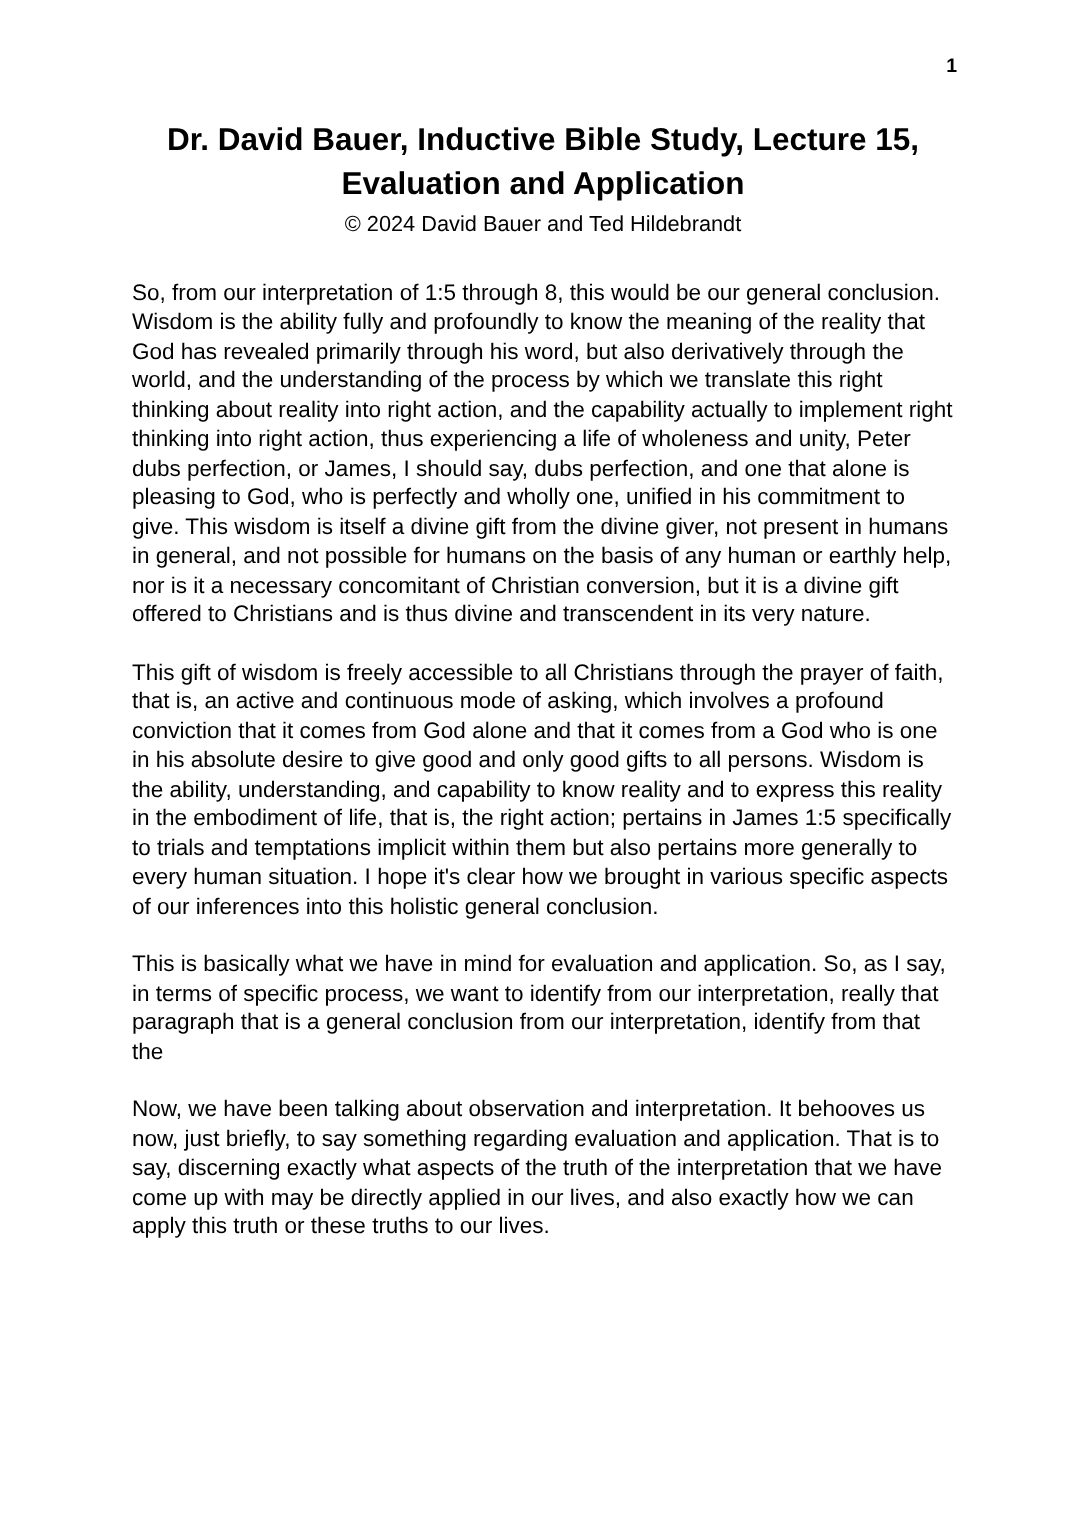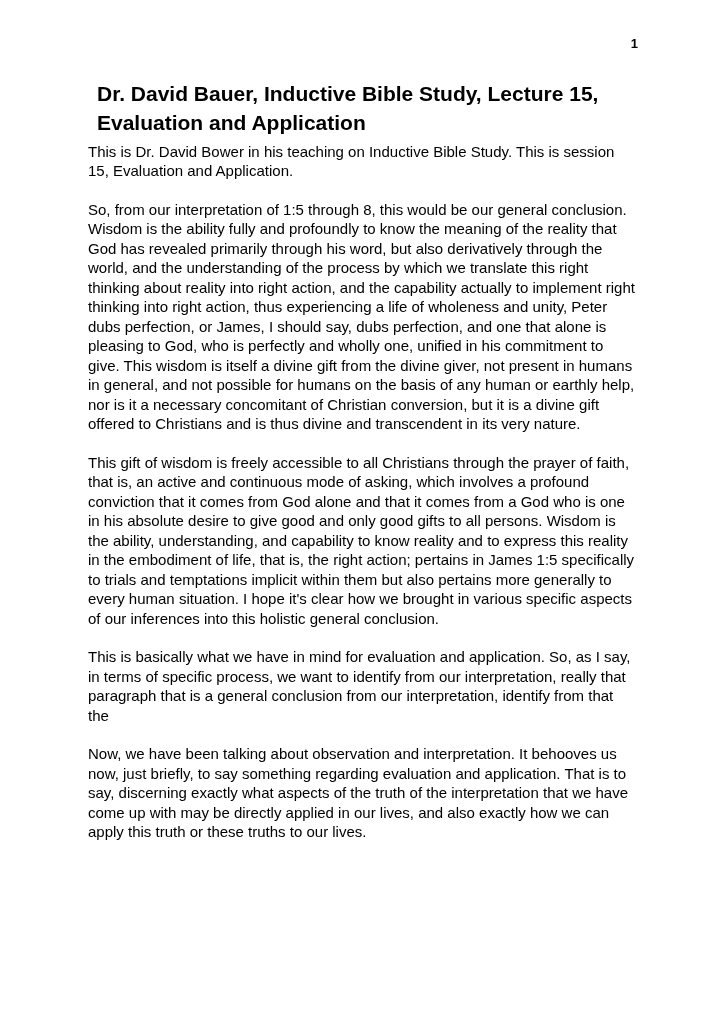--- a/index.html
+++ b/index.html
@@ -22,20 +22,21 @@
     position: absolute;
     top: 36px;
     right: 86px;
     font-size: 13px;
     font-weight: bold;
     color: #000000;
   }
   .title {
     margin: 44px auto 4px auto;
     max-width: 530px;
+    text-align: center;
     font-size: 21px;
     font-weight: bold;
     line-height: 1.38;
     color: #000000;
   }
   .copyright {
     text-align: center;
     font-size: 14.5px;
     margin: 2px 0 28px 0;
     color: #000000;
@@ -50,22 +51,22 @@
 </style>
 </head>
 <body>
 
 <div class="page">
 
   <div class="page-number">1</div>
 
   <h1 class="title">Dr. David Bauer, Inductive Bible Study, Lecture 15, Evaluation and Application</h1>
 
+  <div class="copyright">© 2024 David Bauer and Ted Hildebrandt</div>
 
   <div class="body-text">
-    <p>This is Dr. David Bower in his teaching on Inductive Bible Study. This is session 15, Evaluation and Application.</p>
     <p>So, from our interpretation of 1:5 through 8, this would be our general conclusion. Wisdom is the ability fully and profoundly to know the meaning of the reality that God has revealed primarily through his word, but also derivatively through the world, and the understanding of the process by which we translate this right thinking about reality into right action, and the capability actually to implement right thinking into right action, thus experiencing a life of wholeness and unity, Peter dubs perfection, or James, I should say, dubs perfection, and one that alone is pleasing to God, who is perfectly and wholly one, unified in his commitment to give. This wisdom is itself a divine gift from the divine giver, not present in humans in general, and not possible for humans on the basis of any human or earthly help, nor is it a necessary concomitant of Christian conversion, but it is a divine gift offered to Christians and is thus divine and transcendent in its very nature.</p>
     <p>This gift of wisdom is freely accessible to all Christians through the prayer of faith, that is, an active and continuous mode of asking, which involves a profound conviction that it comes from God alone and that it comes from a God who is one in his absolute desire to give good and only good gifts to all persons. Wisdom is the ability, understanding, and capability to know reality and to express this reality in the embodiment of life, that is, the right action; pertains in James 1:5 specifically to trials and temptations implicit within them but also pertains more generally to every human situation. I hope it's clear how we brought in various specific aspects of our inferences into this holistic general conclusion.</p>
     <p>This is basically what we have in mind for evaluation and application. So, as I say, in terms of specific process, we want to identify from our interpretation, really that paragraph that is a general conclusion from our interpretation, identify from that the</p>
     <p>Now, we have been talking about observation and interpretation. It behooves us now, just briefly, to say something regarding evaluation and application. That is to say, discerning exactly what aspects of the truth of the interpretation that we have come up with may be directly applied in our lives, and also exactly how we can apply this truth or these truths to our lives.</p>
   </div>
 
 </div>
 
 </body></html>

